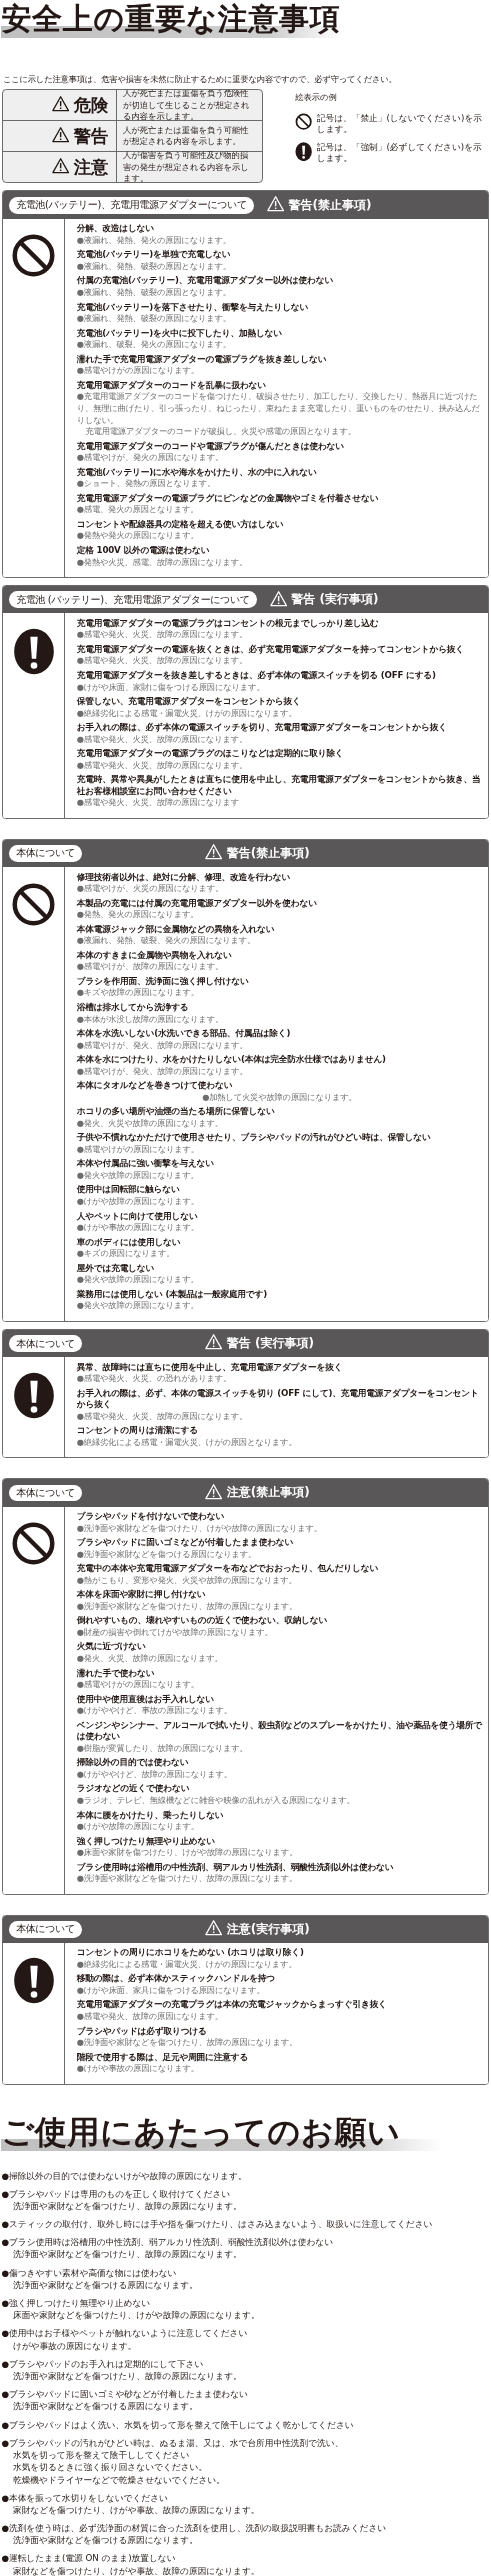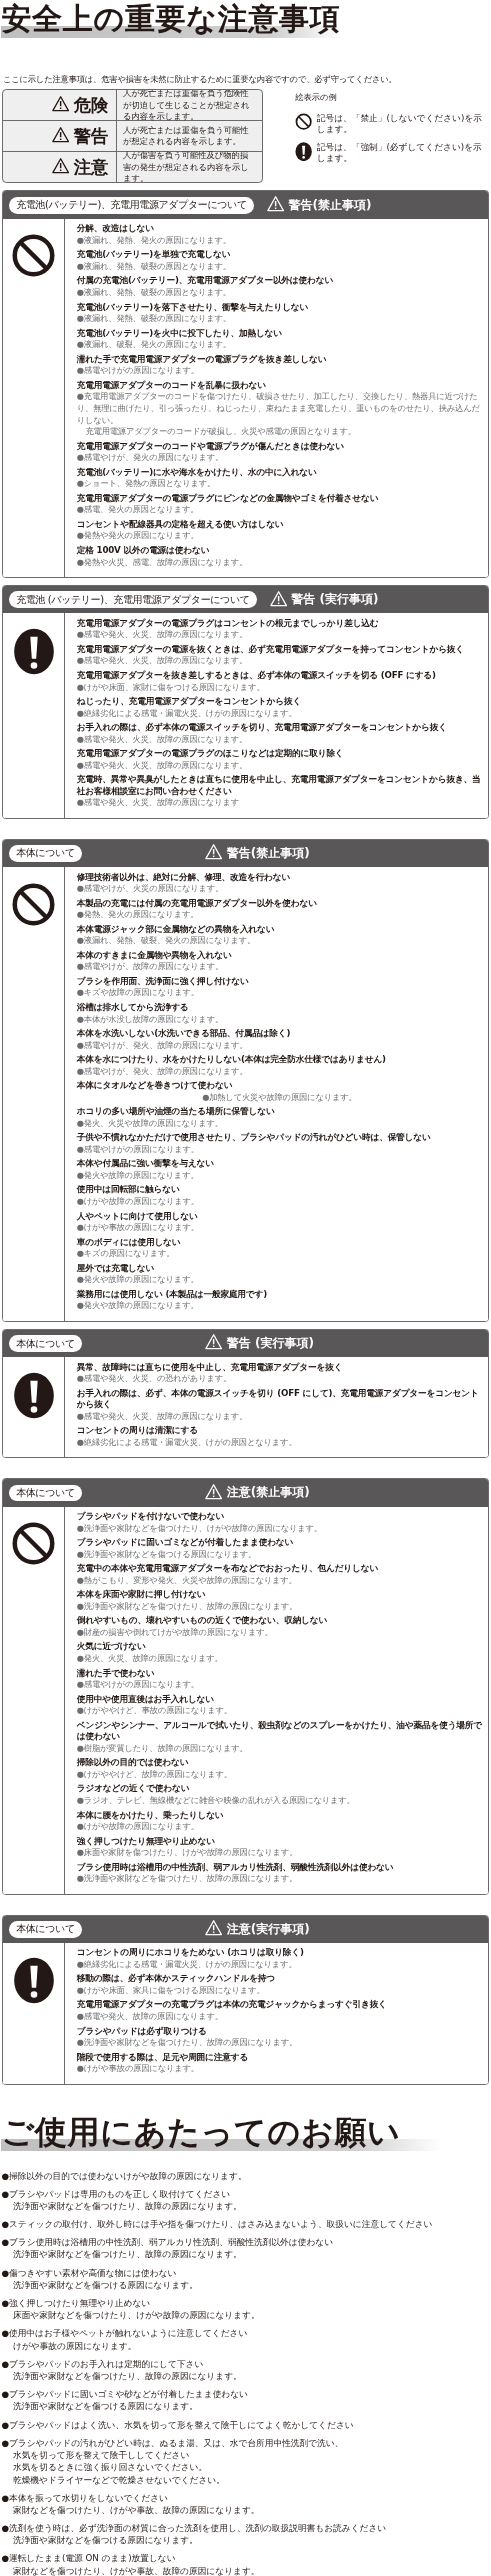--- a/index.html
+++ b/index.html
@@ -328,21 +328,21 @@
                 <span class="" style="display:block;">●感電や発火、火災、故障の原因になります。</span>
               </div>
       </div>
       <div class="item">
         <div class="item-head">充電用電源アダプターを抜き差しするときは、必ず本体の電源スイッチを切る (OFF にする)</div>
         <div class="item-body">
                 <span class="" style="display:block;">●けがや床面、家財に傷をつける原因になります。</span>
               </div>
       </div>
       <div class="item">
-        <div class="item-head">ねじったり、充電用電源アダプターをコンセントから抜く</div>
+        <div class="item-head">保管しない、充電用電源アダプターをコンセントから抜く</div>
         <div class="item-body">
                 <span class="" style="display:block;">●絶縁劣化による感電・漏電火災、けがの原因になります。</span>
               </div>
       </div>
       <div class="item">
         <div class="item-head">お手入れの際は、必ず本体の電源スイッチを切り、充電用電源アダプターをコンセントから抜く</div>
         <div class="item-body">
                 <span class="" style="display:block;">●感電や発火、火災、故障の原因になります。</span>
               </div>
       </div>

